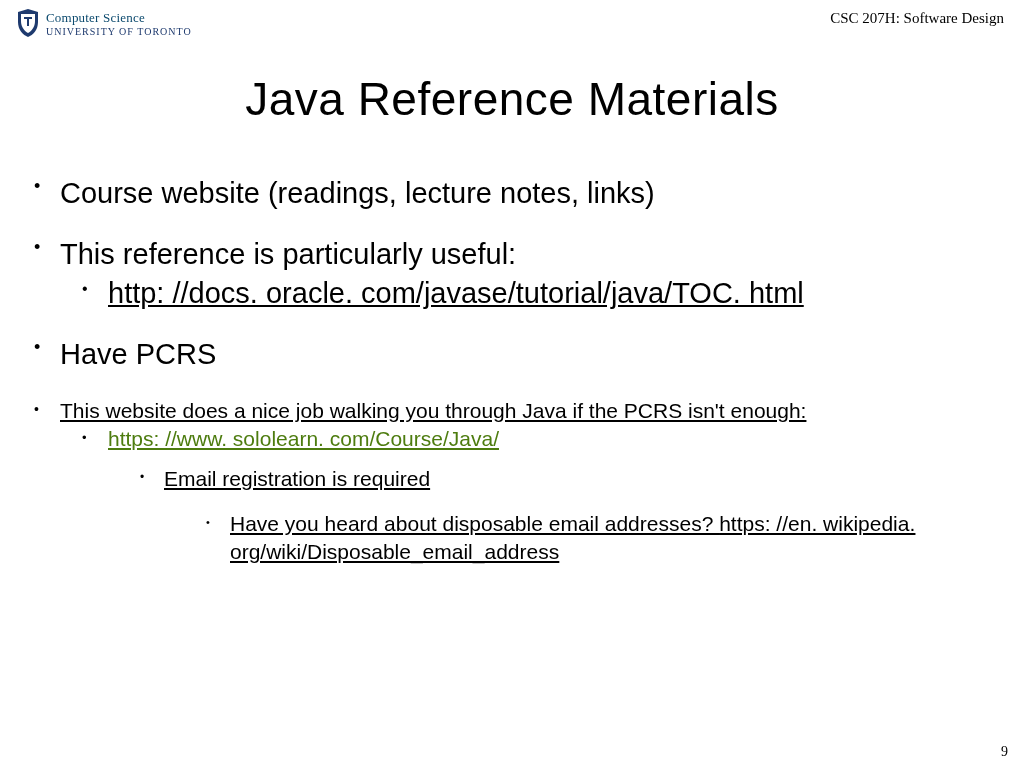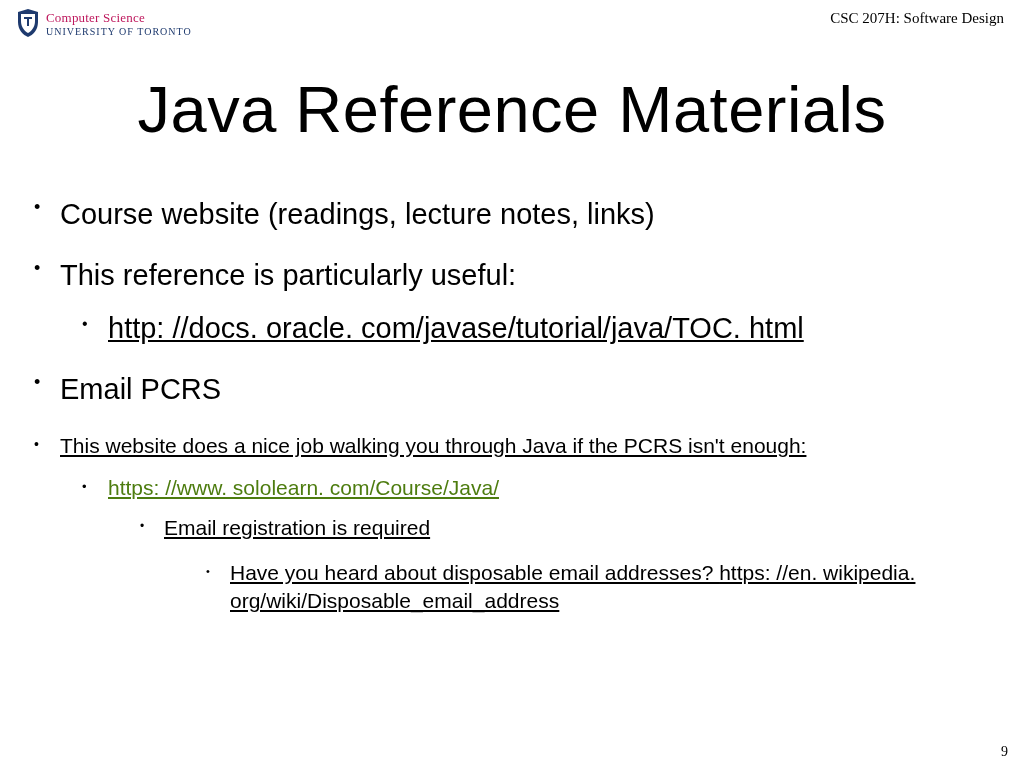--- a/index.html
+++ b/index.html
@@ -24,39 +24,39 @@
     gap: 6px;
   }
   .crest {
     width: 24px;
     height: 30px;
     fill: #1e3a6e;
   }
   .logo-text .line1 {
     font-family: Georgia, "Times New Roman", serif;
     font-size: 13px;
-    color: #be185d;
+    color: #0c4a6e;
     letter-spacing: 0.2px;
   }
   .logo-text .line2 {
     font-family: Georgia, "Times New Roman", serif;
     font-size: 10px;
     color: #1e3a6e;
     letter-spacing: 1px;
     text-align: center;
   }
   .course-label {
     font-family: "Times New Roman", Times, serif;
     font-size: 15px;
     color: #000;
     margin-top: 2px;
     margin-right: 4px;
   }
   .title {
-    font-size: 65px;
+    font-size: 46px;
     font-weight: 400;
     text-align: center;
     margin: 30px 0 48px 0;
     letter-spacing: 0.5px;
   }
   .content {
     padding: 0 24px 0 24px;
   }
   ul {
     list-style: none;
@@ -77,21 +77,20 @@
   }
   .lvl1 > li.small {
     font-size: 21px;
     text-decoration: underline;
   }
   .lvl1 > li.small::before { font-size: 14px; top: 3px; }
   .lvl2 > li {
     font-size: 29px;
     position: relative;
     padding-left: 48px;
-    margin-top: 14px;
     margin-bottom: 6px;
   }
   .lvl2 > li::before {
     content: "•";
     position: absolute;
     left: 22px;
     font-size: 16px;
     top: 4px;
   }
   .lvl2 > li.small {
@@ -160,21 +159,21 @@
   <ul class="lvl1">
     <li>Course website (readings, lecture notes, links)</li>
     <li>
       <span>This reference is particularly useful:</span>
       <ul class="lvl2">
         <li>
           <span class="link">http: //docs. oracle. com/javase/tutorial/java/TOC. html</span>
         </li>
       </ul>
     </li>
-    <li>Email PCRS</li>
+    <li>Have PCRS</li>
     <li class="small">
       <span>This website does a nice job walking you through Java if the PCRS isn't enough:</span>
       <ul class="lvl2">
         <li class="small">
           <span class="link-green">https: //www. sololearn. com/Course/Java/</span>
           <ul class="lvl3">
             <li>
               <span>Email registration is required</span>
               <ul class="lvl4">
                 <li>

